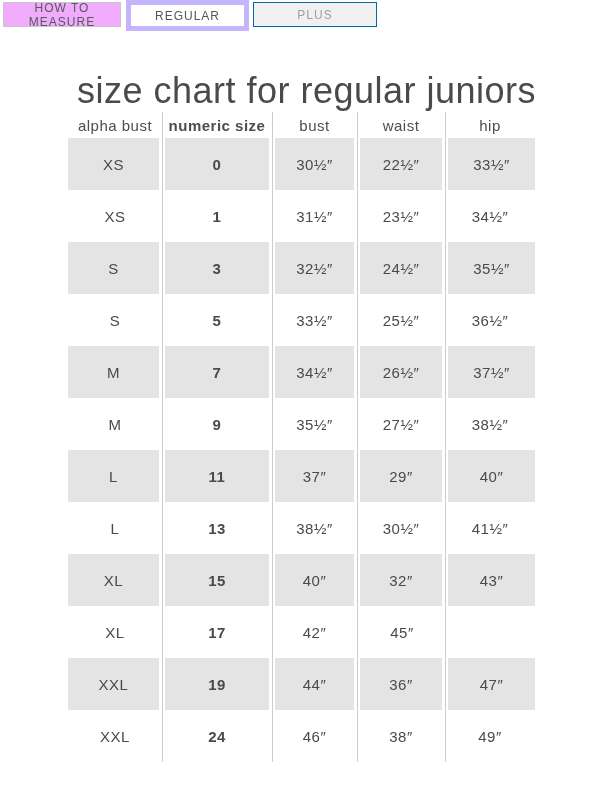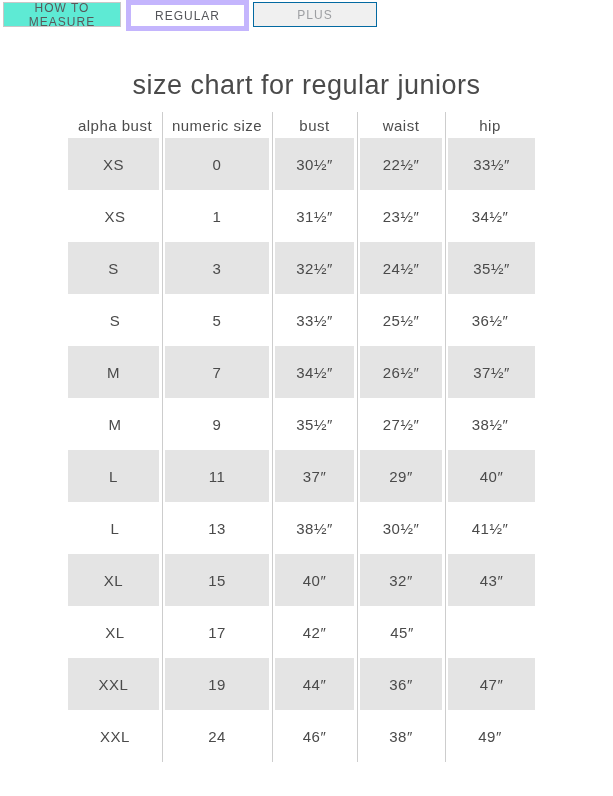--- a/index.html
+++ b/index.html
@@ -27,21 +27,21 @@
     justify-content: center;
     font-family: inherit;
     font-size: 12px;
     letter-spacing: 1px;
     cursor: pointer;
   }
   .tab-measure {
     width: 118px;
     height: 25px;
     margin-top: 2px;
-    background: #5eead4;
+    background: #f0abfc;
     border: 1px solid #c8c8c8;
     color: #58595b;
   }
   .tab-regular {
     width: 123px;
     height: 31px;
     margin-left: 5px;
     background: #ffffff;
     border: 5px solid #c4b5fd;
     color: #54555a;
@@ -56,41 +56,41 @@
     color: #9d9fa2;
   }
 
   
   .title {
     position: absolute;
     top: 70px;
     left: 0;
     width: 100%;
     text-align: center;
-    font-size: 27px;
+    font-size: 36px;
     font-weight: 300;
     letter-spacing: 0.5px;
     color: #4a4a4a;
   }
 
   
   .size-table {
     position: absolute;
     left: 68px;
     top: 112px;
     width: 467px;
   }
   .thead, .trow {
     display: flex;
     position: relative;
   }
   .thead { height: 26px; }
   .trow  { height: 52px; }
   .col0 { width: 94px; }
-  .col1 { width: 110px; }
+  .col1 { width: 110px; font-weight: bold; }
   .col2 { width: 85px; }
   .col3 { width: 88px; }
   .col4 { width: 90px; }
   .cell, .hcell {
     display: flex;
     align-items: center;
     justify-content: center;
     font-size: 15px;
     letter-spacing: 0.5px;
     color: #4a4a4a;

